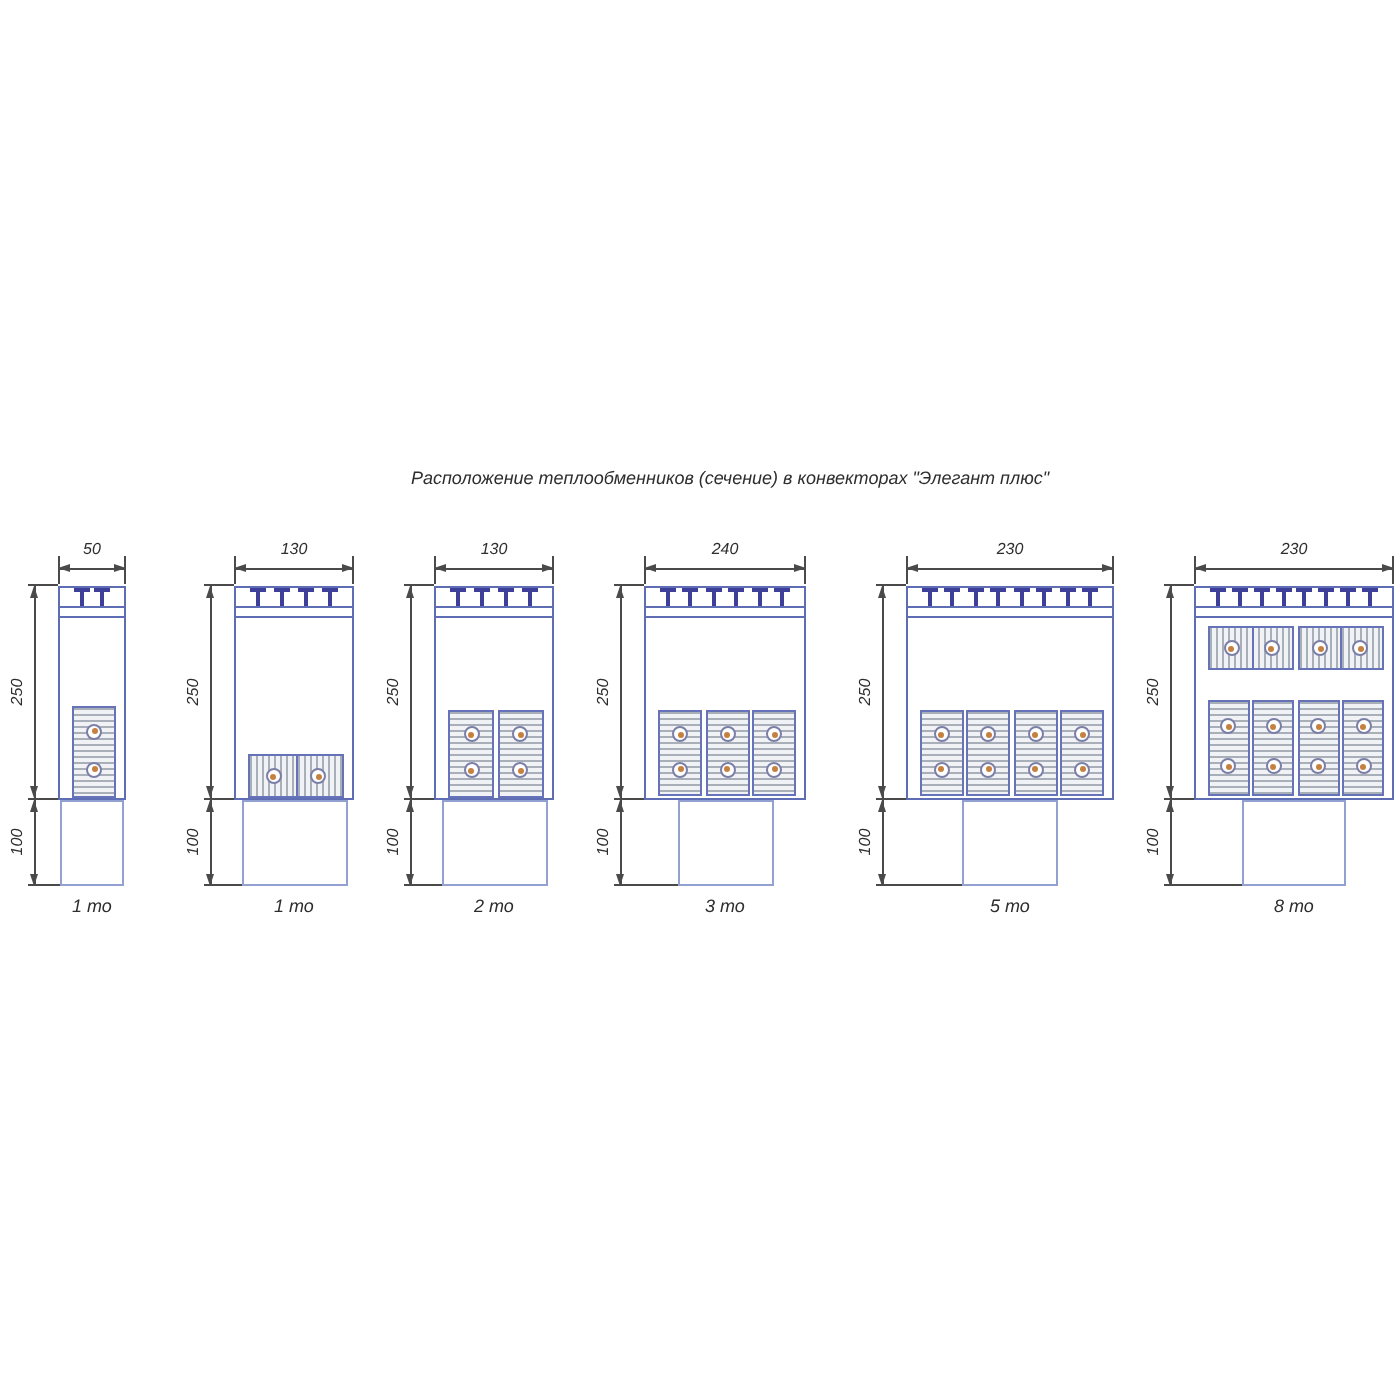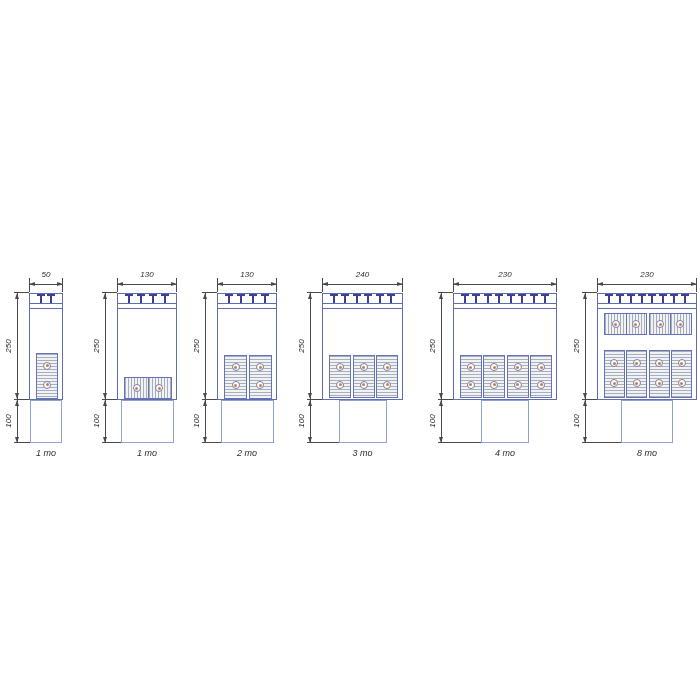--- a/index.html
+++ b/index.html
@@ -28,20 +28,21 @@
   .vert-text{position:absolute;font-style:italic;font-size:8px;color:#2e2e2e;text-align:center;
         transform:rotate(-90deg);white-space:nowrap;}
   #title{position:absolute;left:35px;top:233px;width:660px;text-align:center;font-style:italic;
         font-size:9px;line-height:13px;color:#2e2e2e;}
 </style>
 </head>
 <body>
 
 <div id="canvas">
   <div id="title">
+    <div>Расположение теплообменников (сечение) в конвекторах "Элегант плюс"</div>
   </div>
   <div id="diagrams">
       <div style="position: absolute; left: 0px; top: 0px;">
         <div class="dim-text" style="left: 14px; top: 270px; width: 64px;">50</div>
         <div class="vline" style="left: 29px; top: 278px; height: 14px;"></div>
         <div class="vline" style="left: 62px; top: 278px; height: 14px;"></div>
         <div class="hline" style="left: 29px; top: 284px; width: 34px;"></div>
         <div class="arr" style="border-width: 2.5px 6px 2.5px 0px; border-right-color: rgb(74, 74, 74); left: 29px; top: 282px;"></div>
         <div class="arr" style="border-width: 2.5px 0px 2.5px 6px; border-left-color: rgb(74, 74, 74); left: 57px; top: 282px;"></div>
         <div class="vline" style="left: 17px; top: 293px; height: 150px;"></div>
@@ -338,21 +339,21 @@
           <div class="block v" style="">
             <div class="tube" style="left: 50%; top: 27%;">
               <i></i>
             </div>
             <div class="tube" style="left: 50%; top: 70%;">
               <i></i>
             </div>
           </div>
         </div>
         <div class="tail-rect" style="left: 481px; top: 400px; width: 48px; height: 43px;"></div>
-        <div class="unit-text" style="left: 465px; top: 448px; width: 80px;">4 то</div>
+        <div class="unit-text" style="left: 465px; top: 448px; width: 80px;">5 то</div>
       </div>
       <div style="position: absolute; left: 0px; top: 0px;">
         <div class="dim-text" style="left: 582px; top: 270px; width: 130px;">230</div>
         <div class="vline" style="left: 597px; top: 278px; height: 14px;"></div>
         <div class="vline" style="left: 696px; top: 278px; height: 14px;"></div>
         <div class="hline" style="left: 597px; top: 284px; width: 100px;"></div>
         <div class="arr" style="border-width: 2.5px 6px 2.5px 0px; border-right-color: rgb(74, 74, 74); left: 597px; top: 282px;"></div>
         <div class="arr" style="border-width: 2.5px 0px 2.5px 6px; border-left-color: rgb(74, 74, 74); left: 691px; top: 282px;"></div>
         <div class="vline" style="left: 585px; top: 293px; height: 150px;"></div>
         <div class="hline" style="left: 582px; top: 292px; width: 15px;"></div>

